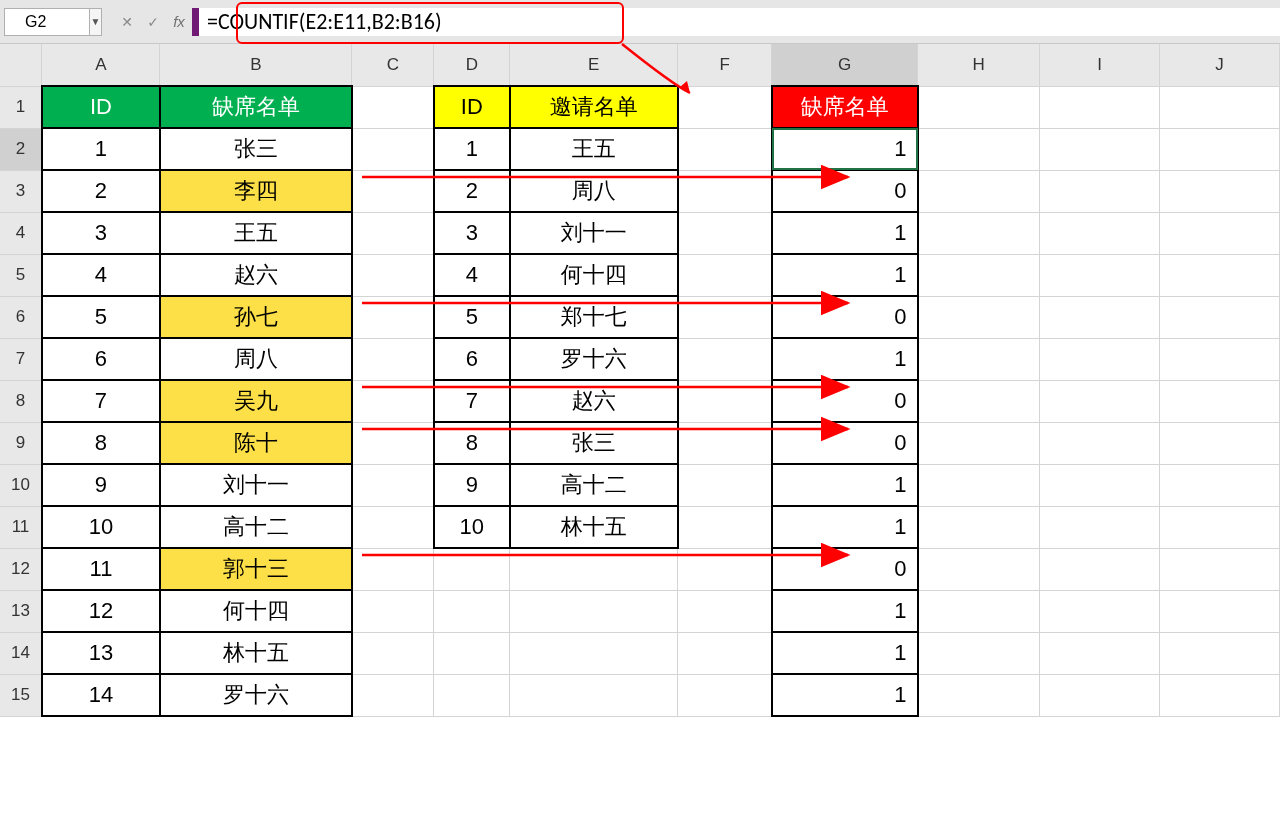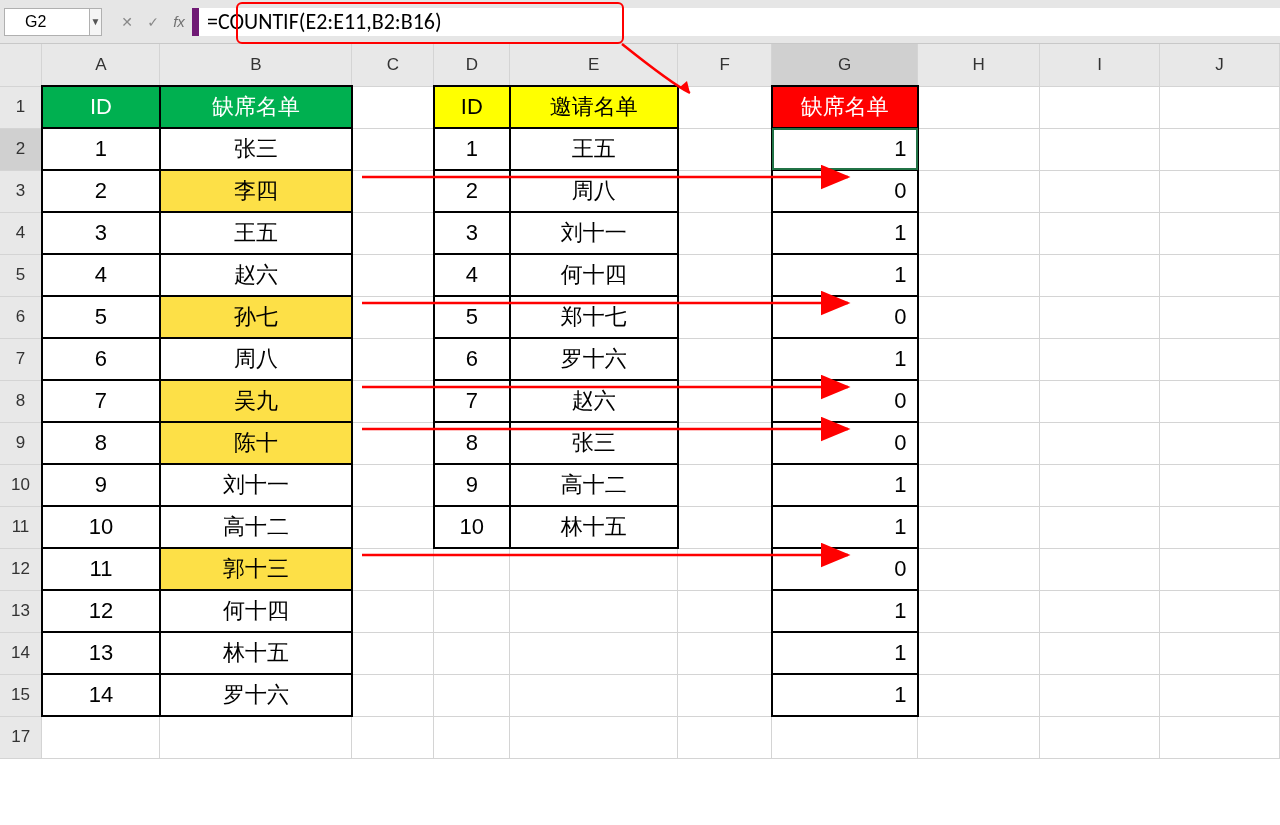--- a/index.html
+++ b/index.html
@@ -268,33 +268,20 @@
           <td class="br bh">罗十六</td>
           <td class=""></td>
           <td class=""></td>
           <td class=""></td>
           <td class=""></td>
           <td class="bl br num bh">1</td>
           <td class=""></td>
           <td class=""></td>
           <td class=""></td>
         </tr>
-        <tr>
-          <th class="rowh">17</th>
-          <td class=""></td>
-          <td class=""></td>
-          <td class=""></td>
-          <td class=""></td>
-          <td class=""></td>
-          <td class=""></td>
-          <td class=""></td>
-          <td class=""></td>
-          <td class=""></td>
-          <td class=""></td>
-        </tr>
       </tbody>
     </table>
   </div>
 
 <svg class="over" width="1280" height="825" style="position:fixed;left:0;top:0;">
     <defs>
       <marker id="ah" markerWidth="12" markerHeight="10" refX="11" refY="5" orient="auto">
         <path d="M0,0 L12,5 L0,10 z" fill="#ff0000"></path>
       </marker>
     </defs>

